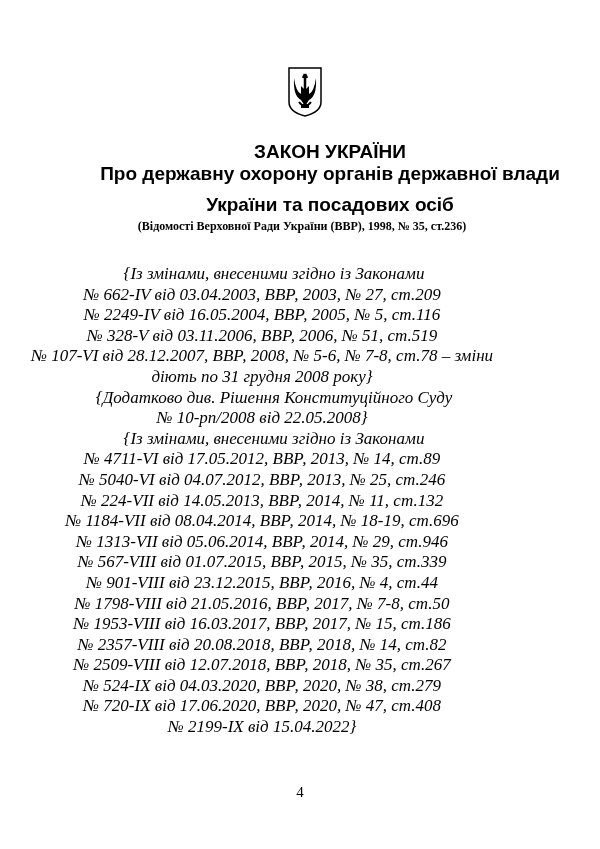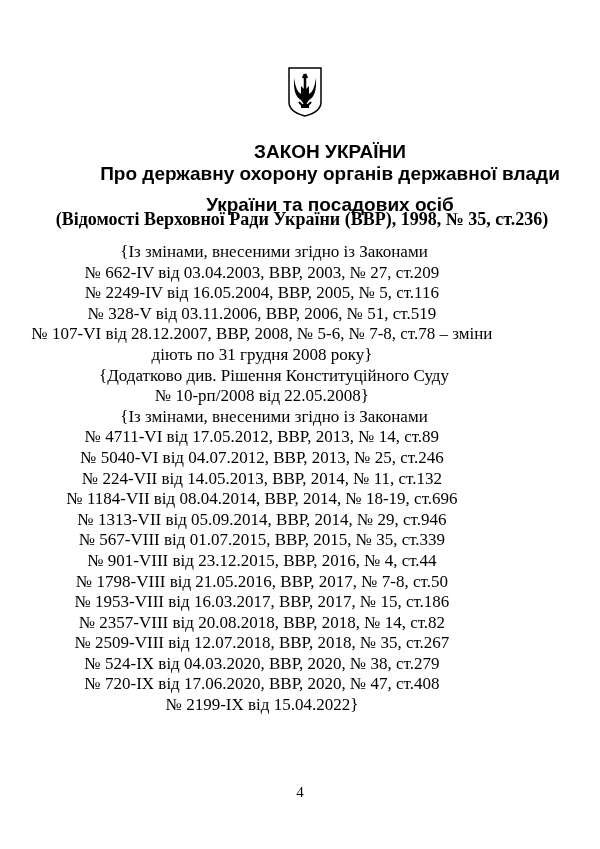--- a/index.html
+++ b/index.html
@@ -3,24 +3,24 @@
   <meta charset="utf-8">
   <style>
     html, body { margin: 0; padding: 0; background: #ffffff; }
     body { width: 600px; height: 849px; position: relative; overflow: hidden; color: #000; }
     .emblem { position: absolute; left: 287px; top: 66px; width: 36px; height: 52px; }
     .title { position: absolute; left: 0; width: 600px; text-align: center;
       font-family: "Liberation Sans", sans-serif; font-weight: bold; font-size: 19px; line-height: 22px; margin-left: 30px; }
     .t1 { top: 141px; }
     .t2 { top: 163px; }
     .t3 { top: 194px; }
-    .source { position: absolute; left: 0; width: 600px; top: 208px; text-align: center;
-      font-family: "Liberation Serif", serif; font-weight: bold; font-size: 18px; line-height: 22px; padding-left: 4px; box-sizing: border-box; }
-    .amend { position: absolute; left: 0; width: 524px; top: 242px; text-align: center;
-      font-family: "Liberation Serif", serif; font-size: 17px; line-height: 20.6px; }
+    .source { position: absolute; left: 0; width: 600px; top: 215px; text-align: center;
+      font-family: "Liberation Serif", serif; font-weight: bold; font-size: 12px; line-height: 22px; padding-left: 4px; box-sizing: border-box; }
+    .amend { position: absolute; left: 0; width: 524px; top: 264px; text-align: center;
+      font-family: "Liberation Serif", serif; font-size: 17px; line-height: 20.6px; font-style: italic; }
     .amend div { white-space: nowrap; }
     .indent { padding-left: 24px; }
     .pagenum { position: absolute; left: 0; width: 600px; top: 784px; text-align: center;
       font-family: "Liberation Serif", serif; font-size: 15px; }
   </style>
 </head>
 <body>
 
 <svg class="emblem" viewBox="0 0 36 52">
   <path d="M2 2 H34 V36 Q34 46 18 50 Q2 46 2 36 Z" fill="none" stroke="#000" stroke-width="1.5"></path>
@@ -43,21 +43,21 @@
   <div>№ 328-V від 03.11.2006, ВВР, 2006, № 51, ст.519</div>
   <div>№ 107-VI від 28.12.2007, ВВР, 2008, № 5-6, № 7-8, ст.78 – зміни</div>
   <div>діють по 31 грудня 2008 року}</div>
   <div class="indent">{Додатково див. Рішення Конституційного Суду</div>
   <div>№ 10-рп/2008 від 22.05.2008}</div>
   <div class="indent">{Із змінами, внесеними згідно із Законами</div>
   <div>№ 4711-VI від 17.05.2012, ВВР, 2013, № 14, ст.89</div>
   <div>№ 5040-VI від 04.07.2012, ВВР, 2013, № 25, ст.246</div>
   <div>№ 224-VII від 14.05.2013, ВВР, 2014, № 11, ст.132</div>
   <div>№ 1184-VII від 08.04.2014, ВВР, 2014, № 18-19, ст.696</div>
-  <div>№ 1313-VII від 05.09.2014, ВВР, 2014, № 29, ст.946</div>
+  <div>№ 1313-VII від 05.06.2014, ВВР, 2014, № 29, ст.946</div>
   <div>№ 567-VIII від 01.07.2015, ВВР, 2015, № 35, ст.339</div>
   <div>№ 901-VIII від 23.12.2015, ВВР, 2016, № 4, ст.44</div>
   <div>№ 1798-VIII від 21.05.2016, ВВР, 2017, № 7-8, ст.50</div>
   <div>№ 1953-VIII від 16.03.2017, ВВР, 2017, № 15, ст.186</div>
   <div>№ 2357-VIII від 20.08.2018, ВВР, 2018, № 14, ст.82</div>
   <div>№ 2509-VIII від 12.07.2018, ВВР, 2018, № 35, ст.267</div>
   <div>№ 524-IX від 04.03.2020, ВВР, 2020, № 38, ст.279</div>
   <div>№ 720-IX від 17.06.2020, ВВР, 2020, № 47, ст.408</div>
   <div>№ 2199-IX від 15.04.2022}</div>
 </div>

